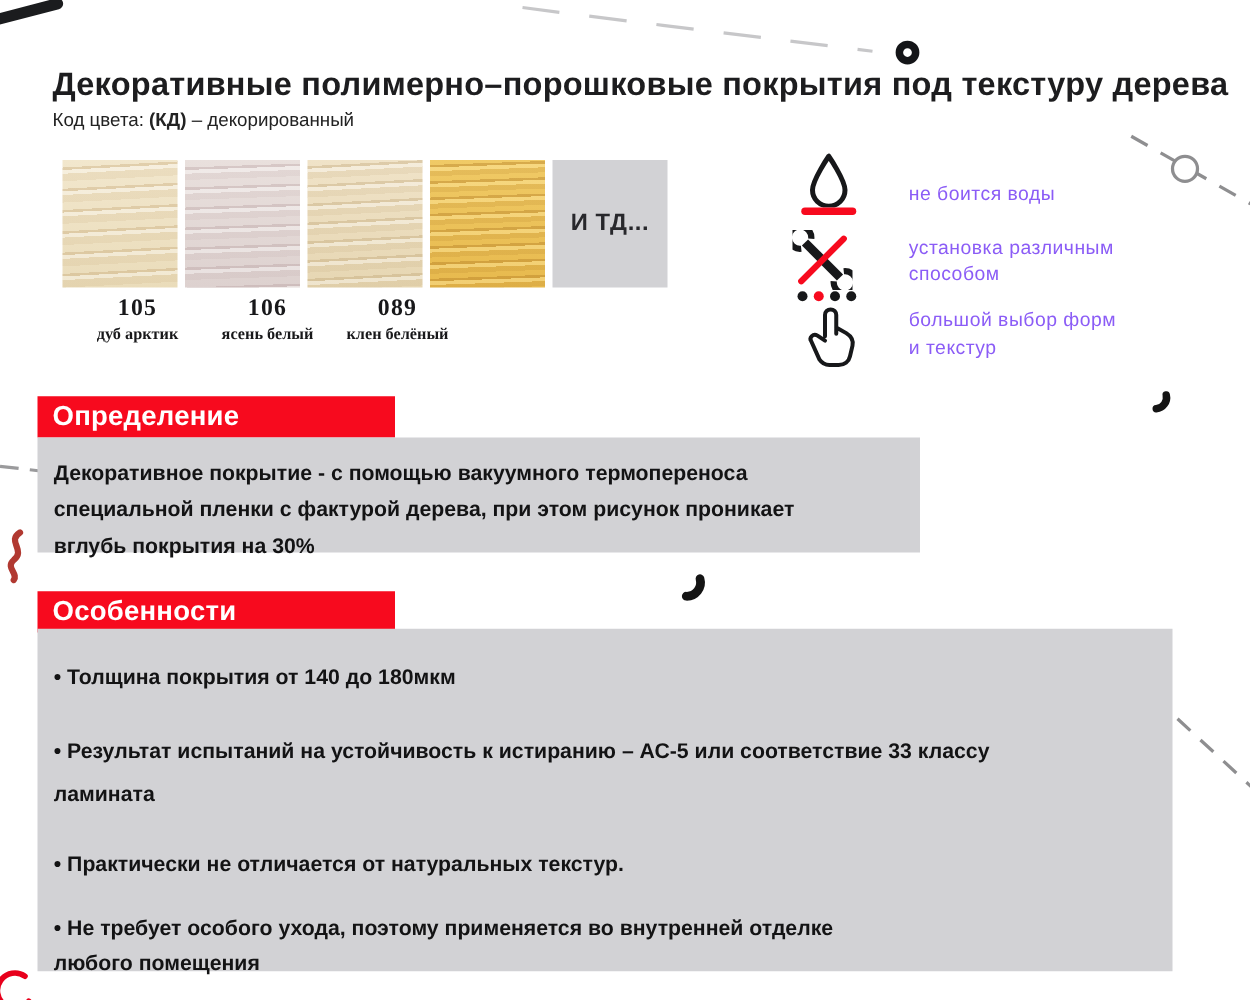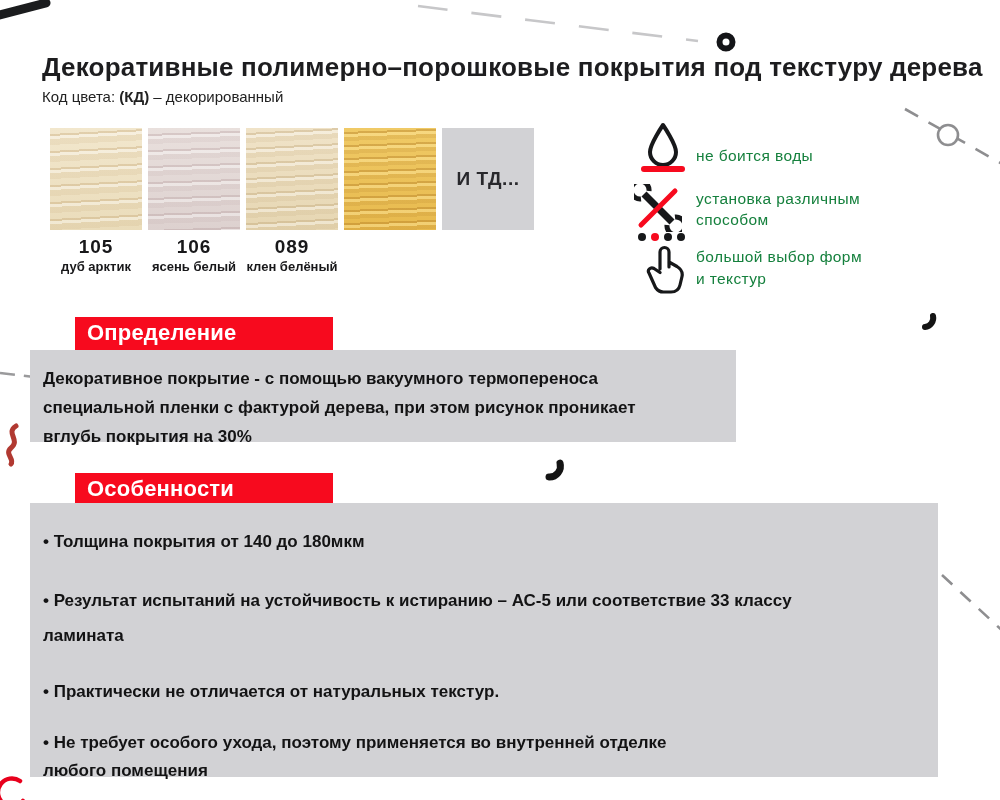--- a/index.html
+++ b/index.html
@@ -19,37 +19,37 @@
      repeating-linear-gradient(178deg, rgba(168,138,140,0) 0 6px, rgba(168,138,140,.28) 6px 8px, rgba(255,255,255,.35) 8px 11px, rgba(168,138,140,.10) 11px 16px),
      linear-gradient(180deg,#e9e0dd,#ddd1cf);}
   .sw-089{background:
      repeating-linear-gradient(177deg, rgba(178,148,98,0) 0 5px, rgba(178,148,98,.30) 5px 7px, rgba(255,255,255,.35) 7px 10px, rgba(178,148,98,.12) 10px 15px),
      linear-gradient(180deg,#f0e3c8,#e6d6b2);}
   .sw-085{background:
      repeating-linear-gradient(178deg, rgba(168,112,28,0) 0 4px, rgba(168,112,28,.35) 4px 6px, rgba(255,233,160,.45) 6px 9px, rgba(168,112,28,.15) 9px 13px),
      linear-gradient(180deg,#f0ca66,#e7b94d);}
   .etc-box{width:92px;height:102px;background:#d2d2d5;display:flex;align-items:center;justify-content:center;
            font-size:19px;font-weight:700;color:#28282c;letter-spacing:.5px;}
-  .label-row{position:absolute;left:50px;top:236px;display:flex;gap:6px;}
+  .label-row{position:absolute;left:64px;top:236px;display:flex;gap:12px;font-family:Liberation Serif, serif;}
   .sw-label{width:92px;text-align:center;}
   .sw-num{font-size:19px;font-weight:700;letter-spacing:1px;color:#18181a;}
   .sw-name{font-size:13px;font-weight:600;margin-top:1px;color:#18181a;}
   
   .ficon{position:absolute;}
   .drop-bar{position:absolute;left:641px;top:166px;width:44px;height:6px;border-radius:3px;background:#f70a1e;}
   .dots{position:absolute;left:638px;top:233px;display:flex;gap:5px;}
   .dots span{width:8px;height:8px;border-radius:50%;background:#17181a;display:block;}
   .dots span.red{background:#f70a1e;}
-  .ftext{position:absolute;left:696px;font-size:15.5px;color:#15803d;letter-spacing:.4px;line-height:21px;white-space:pre-line;}
+  .ftext{position:absolute;left:727px;font-size:15.5px;color:#8b5cf6;letter-spacing:.4px;line-height:21px;white-space:pre-line;}
   .ftext1{top:145px;}
   .ftext2{top:188px;}
   .ftext3{top:246px;line-height:22px;}
   
-  .banner{position:absolute;left:30px;width:258px;height:33px;background:#f70a1e;color:#fff;
-          font-size:22px;font-weight:700;box-sizing:border-box;padding:3px 0 0 12px;letter-spacing:.2px;margin-left:45px;}
+  .banner{position:absolute;left:30px;width:286px;height:33px;background:#f70a1e;color:#fff;
+          font-size:22px;font-weight:700;box-sizing:border-box;padding:3px 0 0 12px;letter-spacing:.2px;}
   .banner1{top:317px;}
   .banner2{top:473px;}
   .gbox{position:absolute;left:30px;background:#d2d2d5;box-sizing:border-box;color:#131314;
         font-size:17px;font-weight:700;}
   .gbox1{top:350px;width:706px;height:92px;padding:14px 18px 0 13px;line-height:29px;white-space:pre-line;}
   .gbox2{top:503px;width:908px;height:274px;padding:25px 26px 0 13px;}
   .bullet{margin:0;white-space:pre-line;line-height:28px;}
   .bullet::before{content:"\2022\00a0";}
   .b2{margin-top:27px;line-height:35px;}
   .b3{margin-top:25px;}

